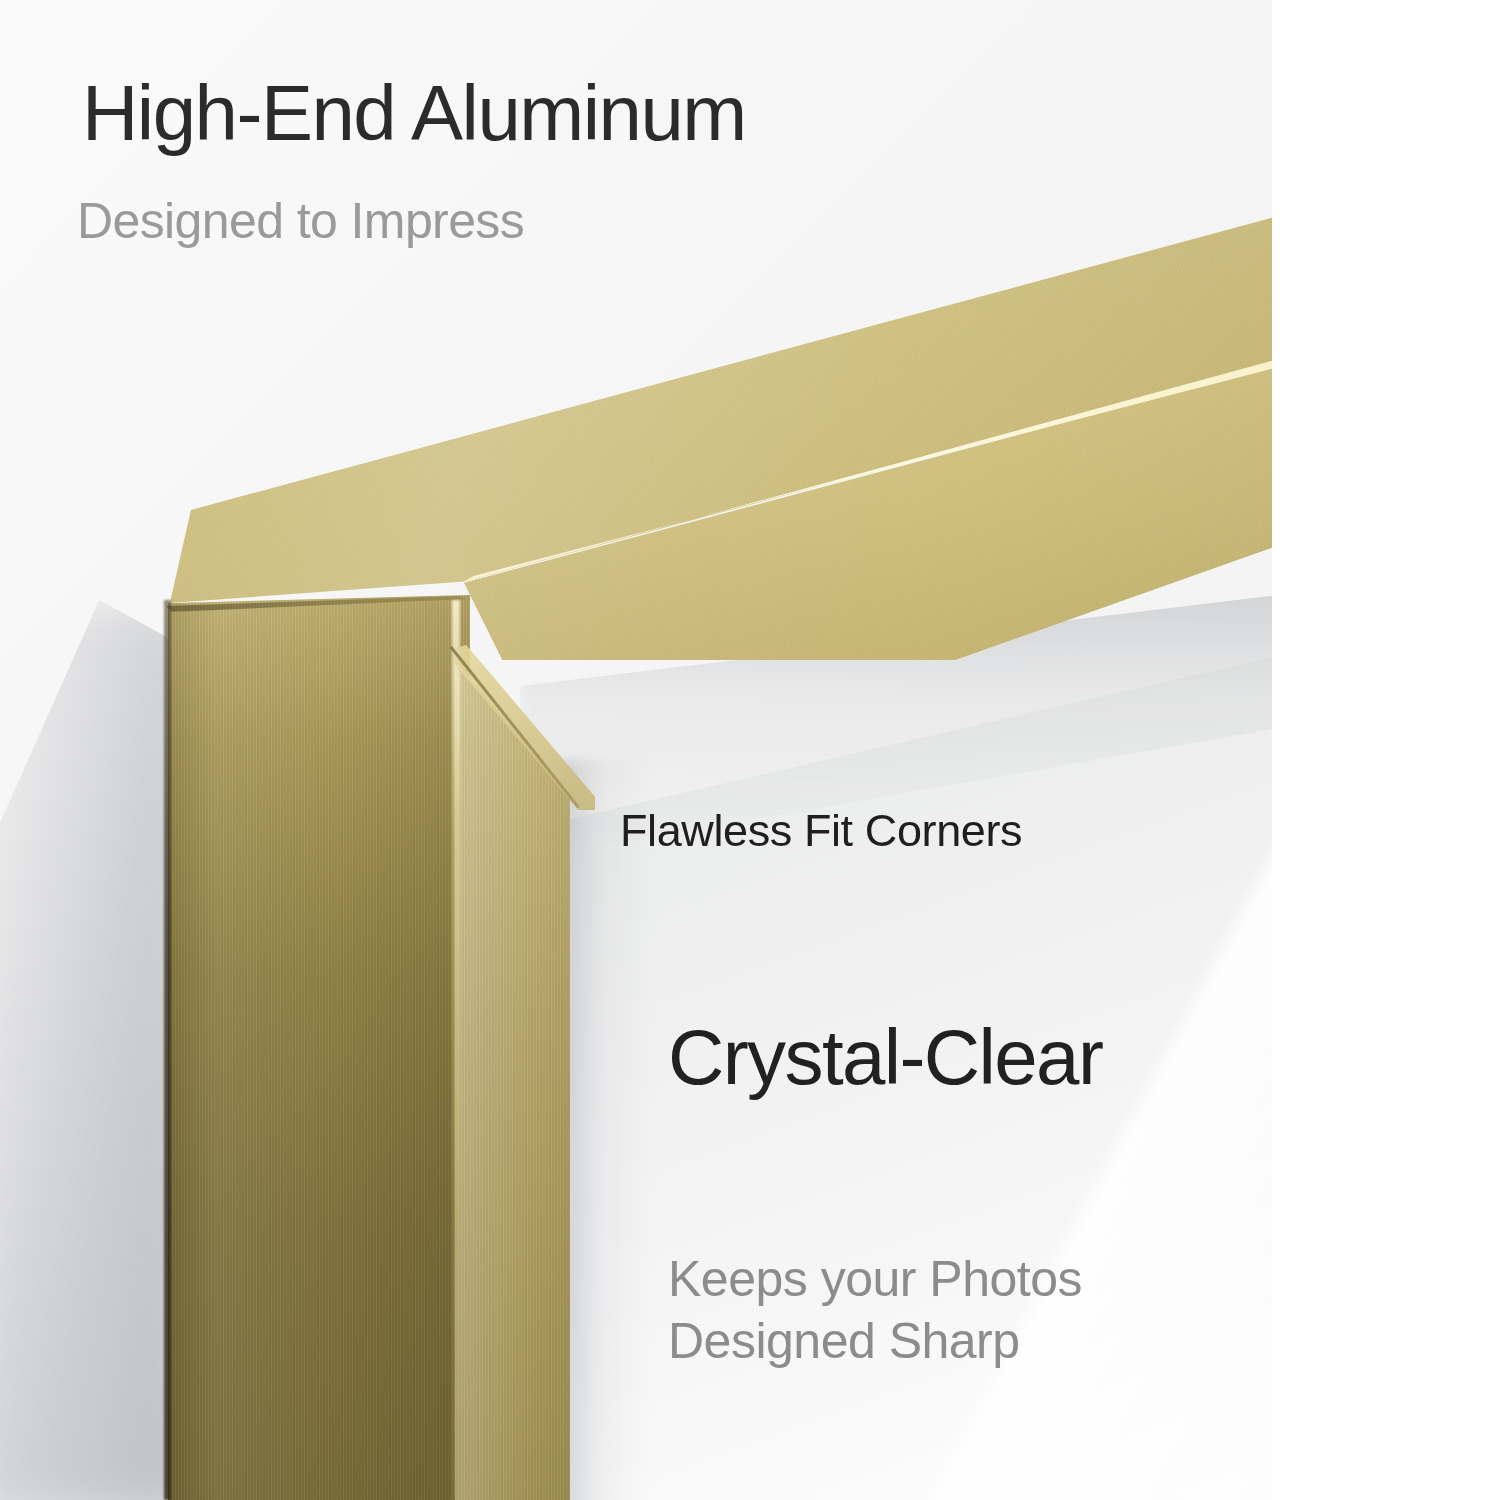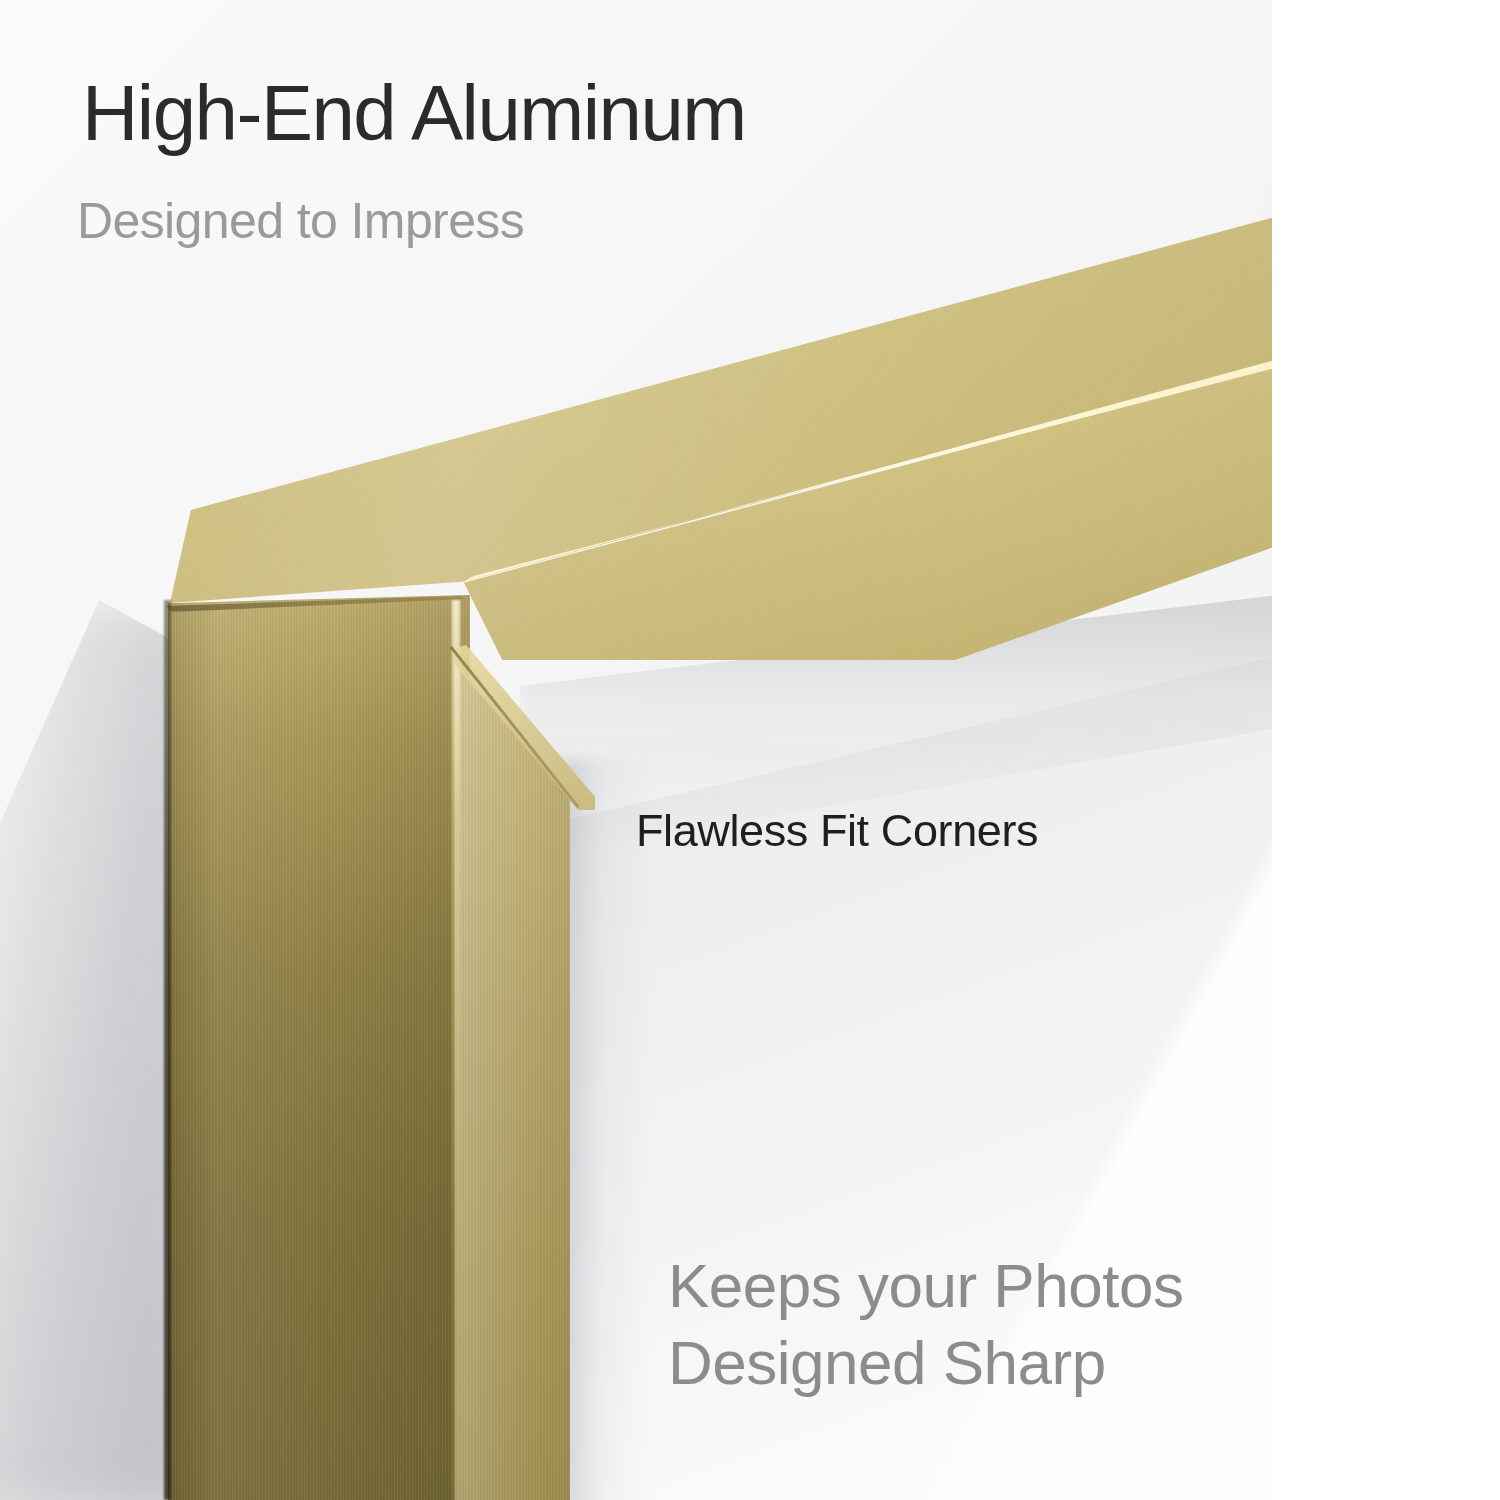--- a/index.html
+++ b/index.html
@@ -274,36 +274,35 @@
   }
   .corner-label {
     position: absolute;
     left: 620px; top: 808px;
     font-size: 45px;
     font-weight: 400;
     color: #1f1f1f;
     letter-spacing: -0.4px;
     line-height: 1;
     white-space: nowrap;
-    margin-left: 16px;
   }
   .glass-title {
     position: absolute;
     left: 668px; top: 1012px;
     font-size: 78px;
     font-weight: 400;
     color: #212121;
     letter-spacing: -1.6px;
     line-height: 1.17;
   }
   .glass-title .l2 { display: block; }
   .glass-sub {
     position: absolute;
     left: 668px; top: 1248px;
-    font-size: 62px;
+    font-size: 50px;
     font-weight: 400;
     color: #8c8c8c;
     letter-spacing: -0.5px;
     line-height: 1.24;
   }
   .glass-sub .l2 { display: block; }
 </style>
 </head>
 <body>
 
@@ -331,20 +330,21 @@
     <div class="miter-seam"></div>
     <div class="apex-highlight"></div>
   </div>
 
   <div class="headline">High-End Aluminum</div>
   <div class="subhead">Designed to Impress</div>
 
   <div class="corner-label">Flawless Fit Corners</div>
 
   <div class="glass-title">
+    <span class="l1">Crystal-Clear</span>
   </div>
 
   <div class="glass-sub">
     <span class="l1">Keeps your Photos</span>
     <span class="l2">Designed Sharp</span>
   </div>
 
 </div>
 
 </body></html>

